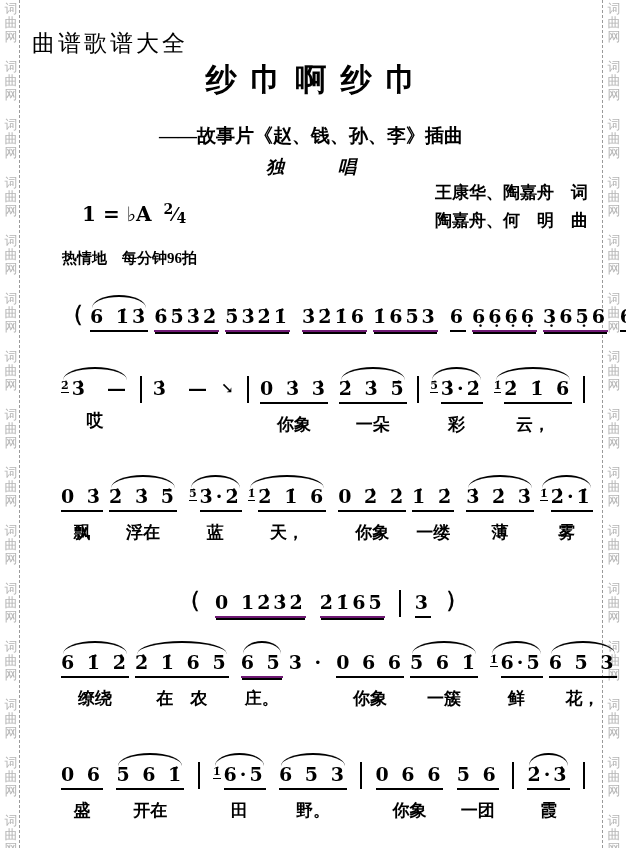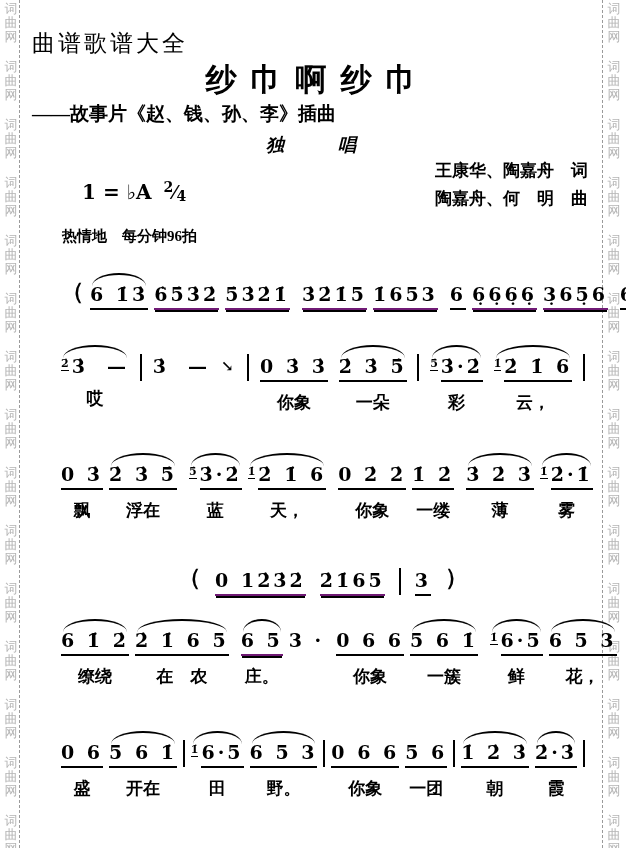--- a/index.html
+++ b/index.html
@@ -16,21 +16,21 @@
   
   .rule{position:absolute;top:0;bottom:0;width:0;border-left:1px dashed #9a9a9a;}
   .rule.left{left:19px;}
   .rule.right{right:23px;}
 
   .content{position:absolute;left:32px;right:36px;top:4px;}
 
   .site-name{margin-top:24px;font-size:23px;letter-spacing:3px;}
   .title{text-align:center;font-size:31px;font-weight:bold;
          letter-spacing:14px;text-indent:14px;}
-  .subtitle{margin-top:0;font-size:19px;font-weight:bold;}
+  .subtitle{margin-top:22px;text-align:center;font-size:19px;font-weight:bold;}
   .perf{margin-top:6px;text-align:center;font-size:18px;font-weight:bold;font-style:italic;}
 
   .meta{position:relative;height:62px;margin-top:6px;}
   .keysig{position:absolute;left:50px;top:16px;font-size:20px;font-weight:bold;
           font-family:"DejaVu Serif",serif;}
   .ts{display:inline-block;margin-left:12px;}
   .ts .num{font-size:14px;vertical-align:7px;}
   .ts .slash{font-size:19px;}
   .ts .den{font-size:14px;vertical-align:-2px;}
   .credits{position:absolute;right:2px;top:-6px;font-size:17px;font-weight:bold;line-height:28px;}
@@ -267,21 +267,21 @@
             </div>
           </div>
           <div class="tok">
             <div class="notes u2">
               <span class="nt">5̇3̇2̇1̇</span>
             </div>
           </div>
           <div class="bar"></div>
           <div class="tok">
             <div class="notes u2">
-              <span class="nt">3̇2̇1̇5</span>
+              <span class="nt">3̇2̇1̇6</span>
             </div>
           </div>
           <div class="tok">
             <div class="notes u2">
               <span class="nt">1̇653</span>
             </div>
           </div>
           <div class="bar"></div>
           <div class="tok">
             <div class="notes u1">
@@ -530,26 +530,20 @@
           </div>
           <div class="tok">
             <div class="notes u1">
               <span class="nt">5 6</span>
             </div>
             <div class="lyric">一团</div>
           </div>
           <div class="bar"></div>
           <div class="tok">
             <div class="notes u1 slur">
-              <span class="nt">1̇ 2̇ 3̇</span>
-            </div>
-            <div class="lyric">朝</div>
-          </div>
-          <div class="tok">
-            <div class="notes u1 slur">
               <span class="nt">2̇·3̇</span>
             </div>
             <div class="lyric">霞</div>
           </div>
           <div class="bar"></div>
         </div>
       </div>
 
   </div>
 </div>

